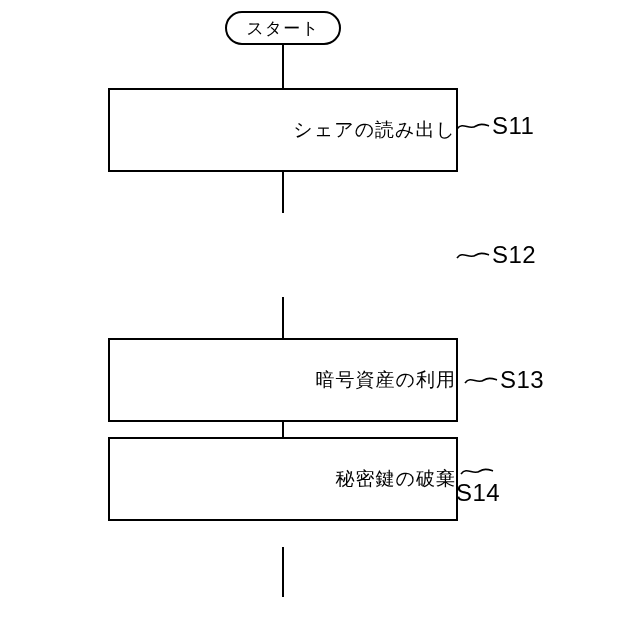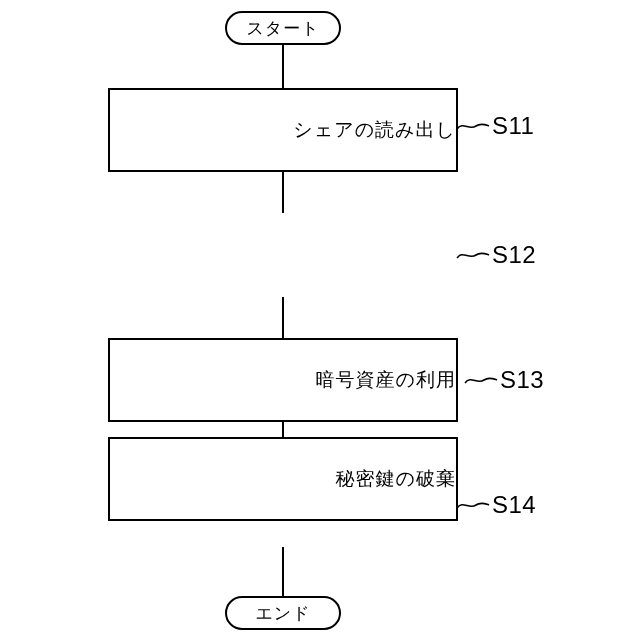--- a/index.html
+++ b/index.html
@@ -65,21 +65,21 @@
   .stepref {
     position: absolute;
     left: 456px;
     height: 84px;
     display: flex;
     align-items: center;
   }
   .stepref.s1 { top: 84px; }
   .stepref.s2 { top: 213px; text-align: center; }
   .stepref.s3 { top: 338px; padding-left: 8px; }
-  .stepref.s4 { top: 463px; }
+  .stepref.s4 { top: 463px; flex-direction: column; }
   .stepref svg { display: block; margin-right: 2px; }
   .steplabel {
     font-size: 24px;
     letter-spacing: 0.5px;
     color: #000000;
   }
 </style>
 </head>
 <body>
 
@@ -123,17 +123,14 @@
     </svg>
     <span class="steplabel">S13</span>
   </div>
   <div class="stepref s4">
     <svg width="34" height="16" viewBox="0 0 34 16">
       <path d="M1,11 C7,3 13,13 20,8 C25,4.5 30,7 33,8" fill="none" stroke="#000000" stroke-width="1.6"></path>
     </svg>
     <span class="steplabel">S14</span>
   </div>
 
-  <div class="terminal end">
-    <span>エンド</span>
-  </div>
 
 </div>
 
 </body></html>

